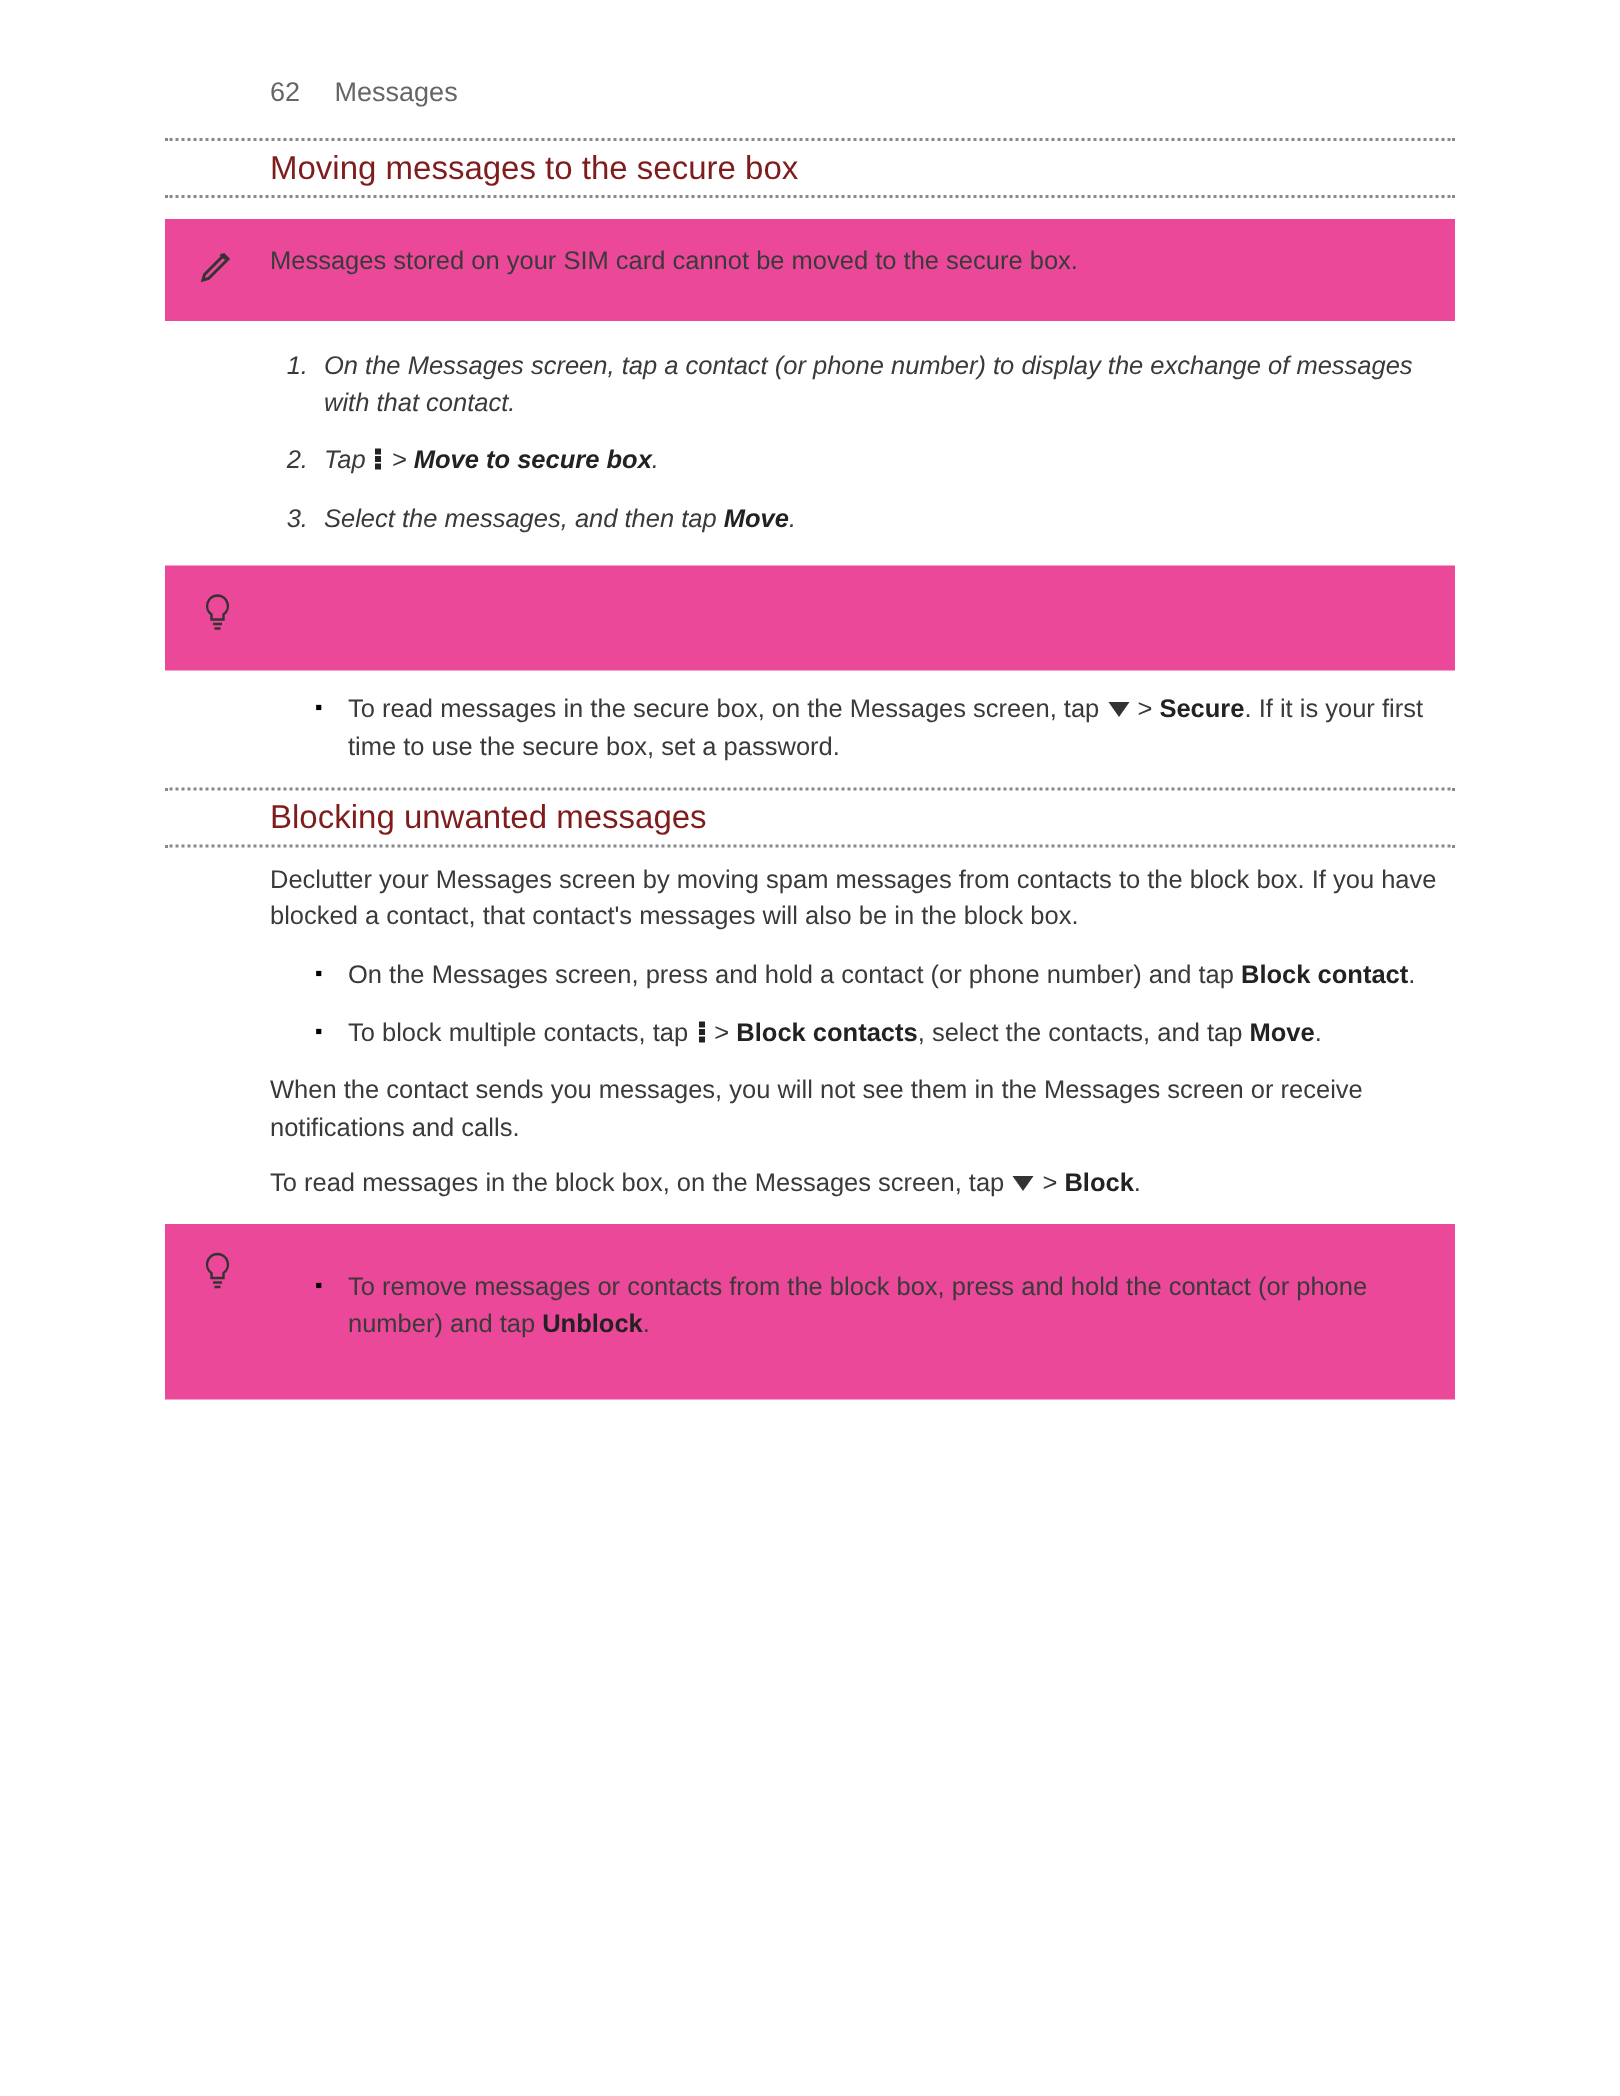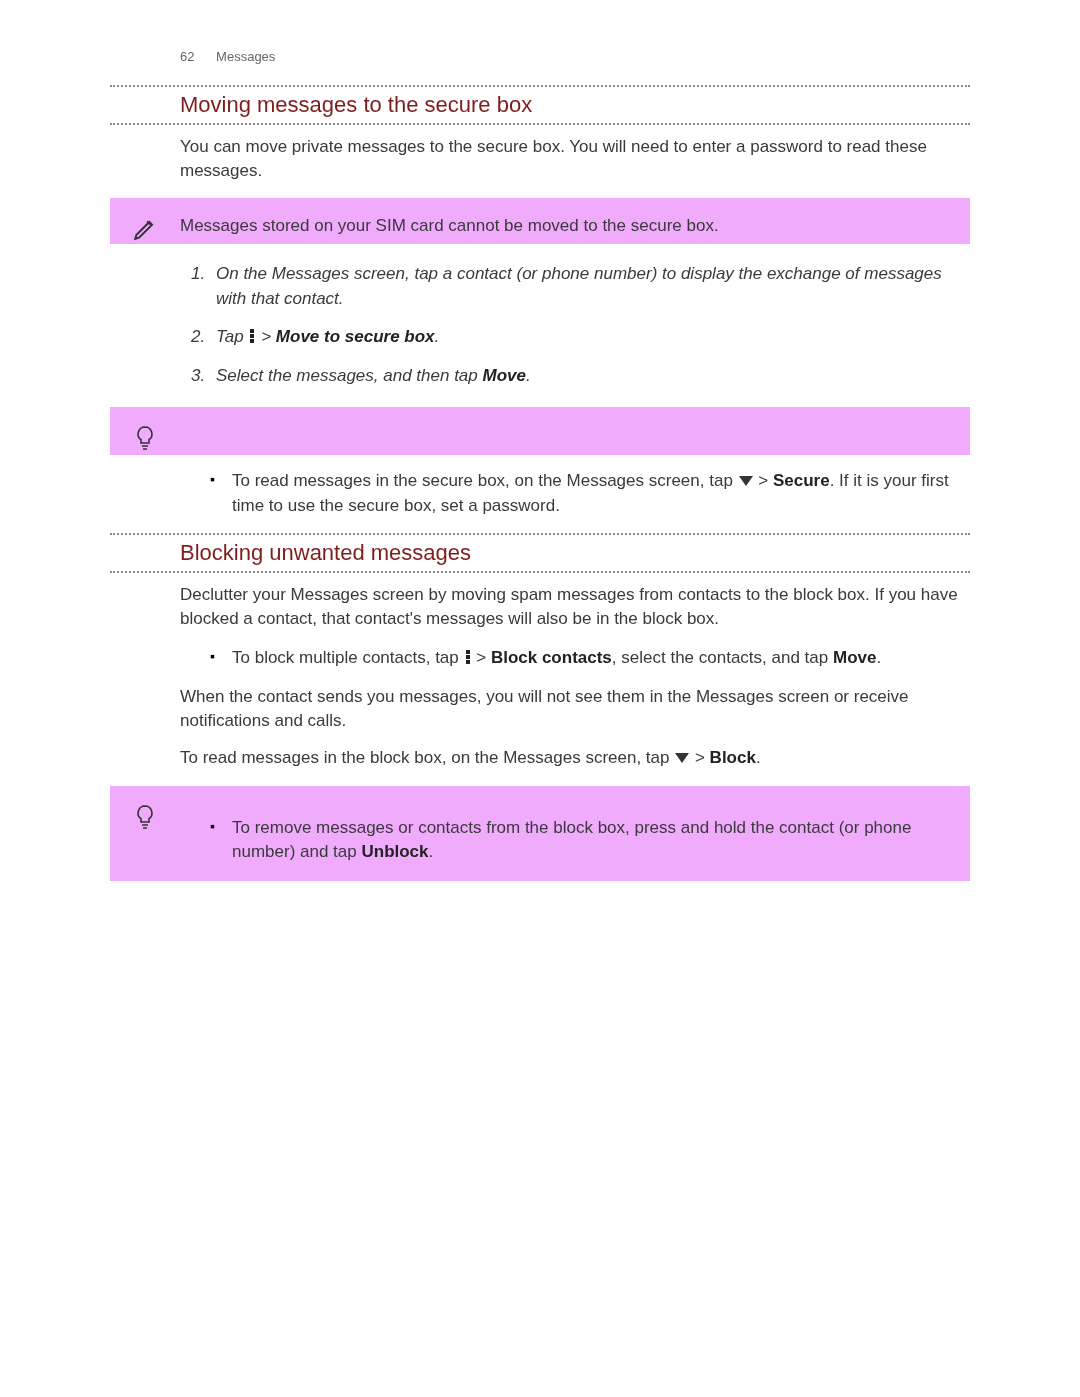--- a/index.html
+++ b/index.html
@@ -14,21 +14,21 @@
   .page {
     width: 1080px;
     min-height: 1397px;
     box-sizing: border-box;
     padding: 48px 0 0 0;
   }
   .content {
     margin: 0 110px;
   }
   .header {
-    font-size: 13px;
+    font-size: 18px;
     color: #666;
     margin-bottom: 18px;
     padding-left: 70px;
   }
   .header .pg { margin-right: 18px; }
   .dotted {
     border: none;
     border-top: 2px dotted #888;
     margin: 0 0 2px 0;
   }
@@ -37,22 +37,22 @@
     font-weight: 400;
     font-size: 22px;
     margin: 2px 0 2px 0;
     padding-left: 70px;
   }
   p.body {
     margin: 10px 0 12px 0;
     padding-left: 70px;
   }
   .note-box {
-    background: #f0abfc;
-    padding: 16px 20px 2px 0;
+    background: #ec4899;
+    padding: 16px 20px 24px 0;
     margin: 14px 0;
     display: flex;
     align-items: flex-start;
   }
   .note-box .icon-col {
     width: 70px;
     flex: 0 0 70px;
     display: flex;
     justify-content: center;
     padding-top: 2px;
@@ -107,21 +107,20 @@
 
     <div class="header">
       <span class="pg">62</span>
       <span>Messages</span>
     </div>
 
     <hr class="dotted">
     <h2>Moving messages to the secure box</h2>
     <hr class="dotted">
 
-    <p class="body">You can move private messages to the secure box. You will need to enter a password to read these messages.</p>
 
     <div class="note-box">
       <div class="icon-col">
         <svg width="26" height="26" viewBox="0 0 24 24" fill="none" stroke="#333" stroke-width="1.8">
           <path d="M3 21l3.5-1 12-12-2.5-2.5-12 12L3 21z"></path>
           <path d="M14 5l3 3"></path>
         </svg>
       </div>
       <div class="txt">Messages stored on your SIM card cannot be moved to the secure box.</div>
     </div>
@@ -158,20 +157,23 @@
     </ul>
 
     <hr class="dotted">
     <h2>Blocking unwanted messages</h2>
     <hr class="dotted">
 
     <p class="body">Declutter your Messages screen by moving spam messages from contacts to the block box. If you have blocked a contact, that contact's messages will also be in the block box.</p>
 
     <ul class="bullets">
       <li>
+        <span>On the Messages screen, press and hold a contact (or phone number) and tap </span><span class="bold">Block contact</span><span>.</span>
+      </li>
+      <li>
         <span>To block multiple contacts, tap </span><span class="overflow-dots"><svg width="8" height="16" viewBox="0 0 8 16">
               <rect x="2" y="1" width="4" height="4" fill="#222"></rect>
               <rect x="2" y="6" width="4" height="4" fill="#222"></rect>
               <rect x="2" y="11" width="4" height="4" fill="#222"></rect>
             </svg></span><span> &gt; </span><span class="bold">Block contacts</span><span>, select the contacts, and tap </span><span class="bold">Move</span><span>.</span>
       </li>
     </ul>
 
     <p class="body">When the contact sends you messages, you will not see them in the Messages screen or receive notifications and calls.</p>
 

